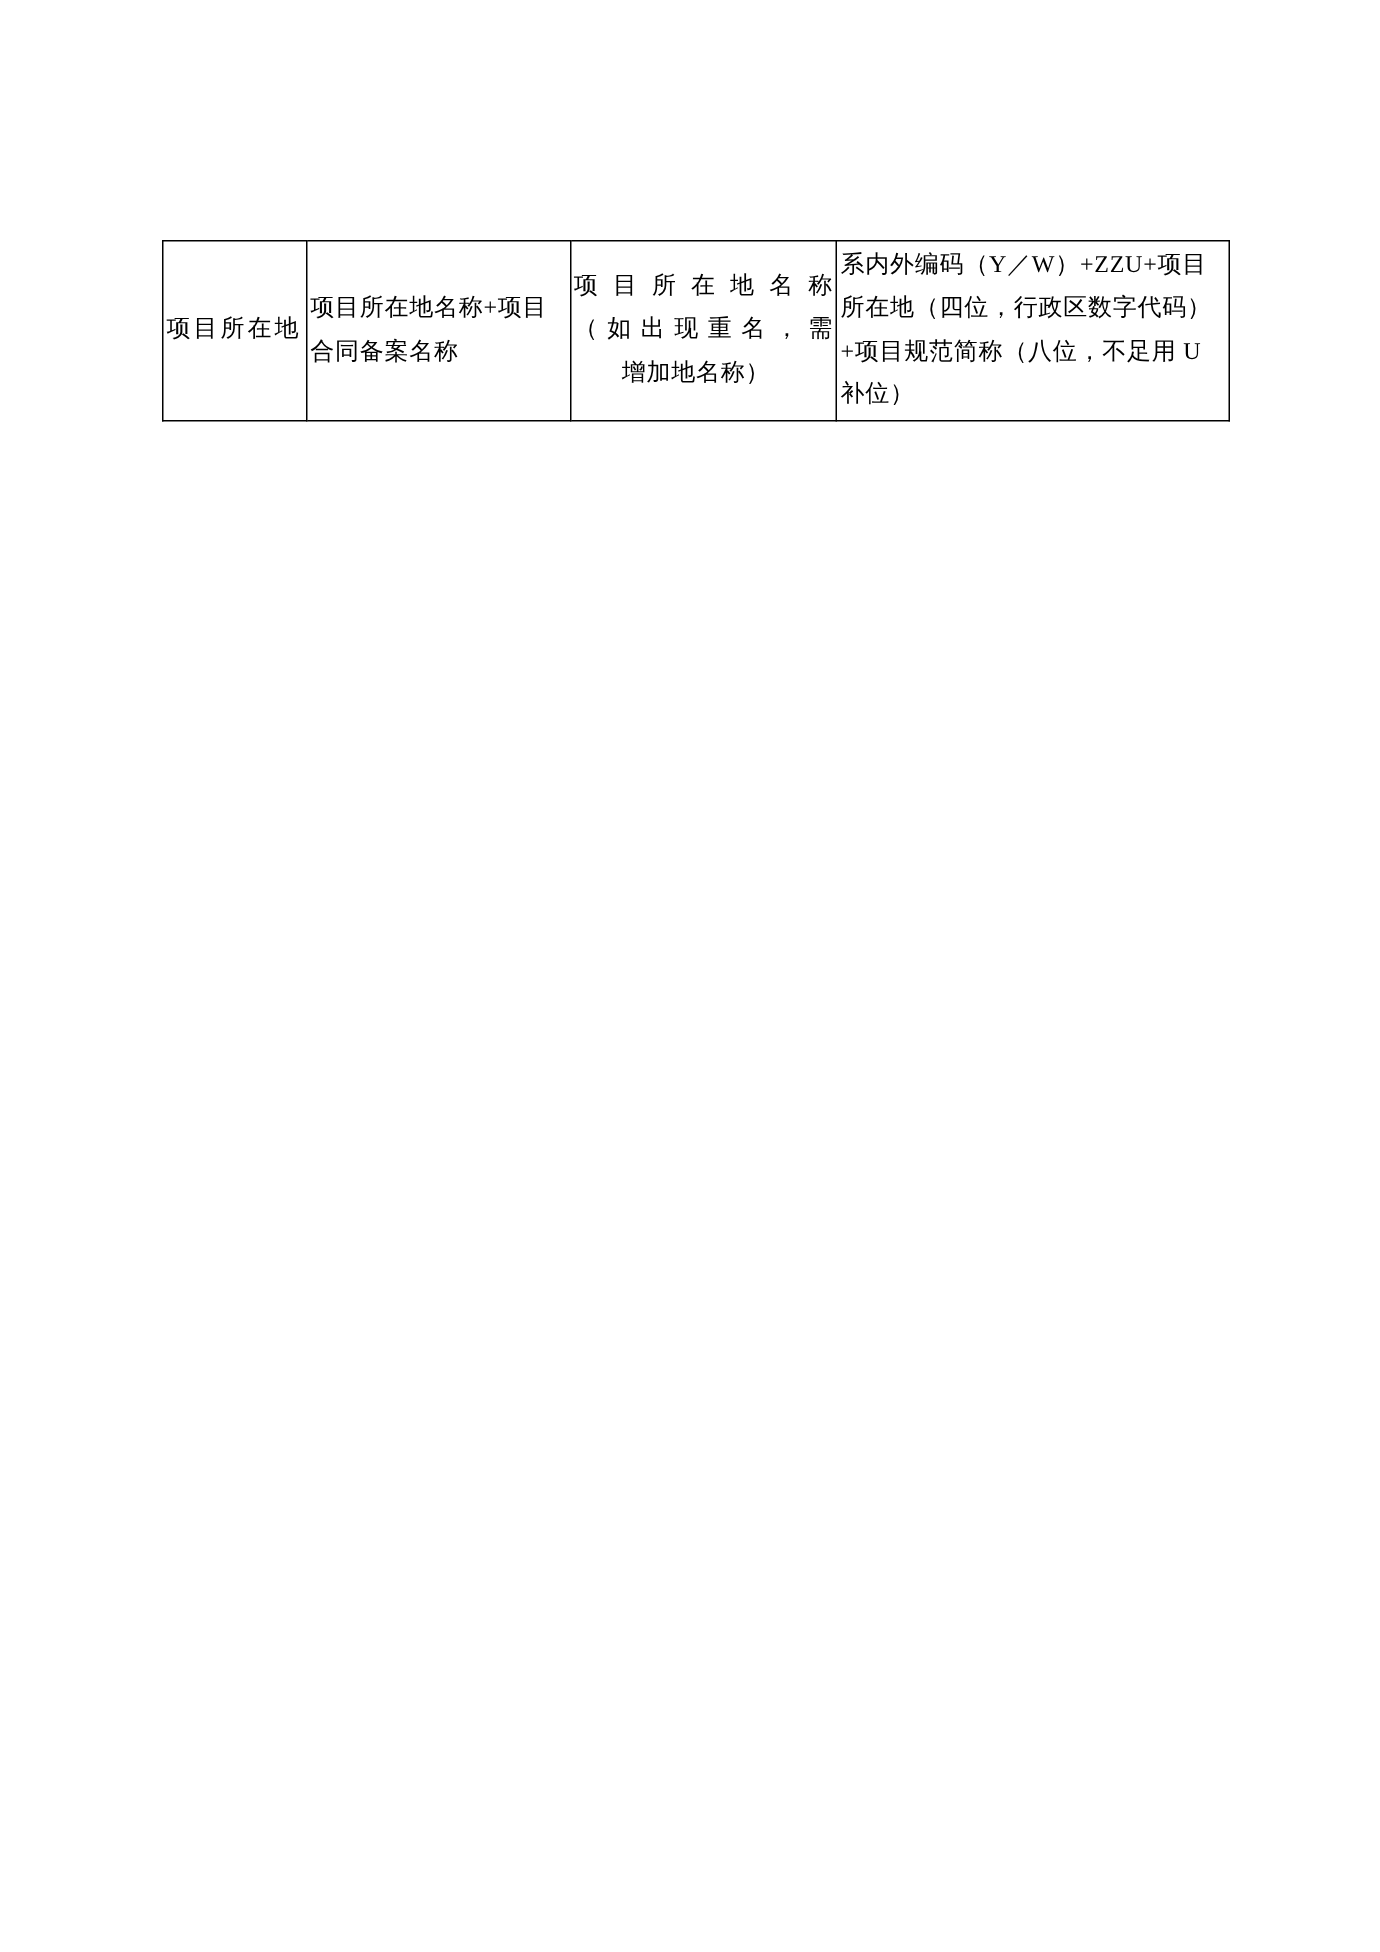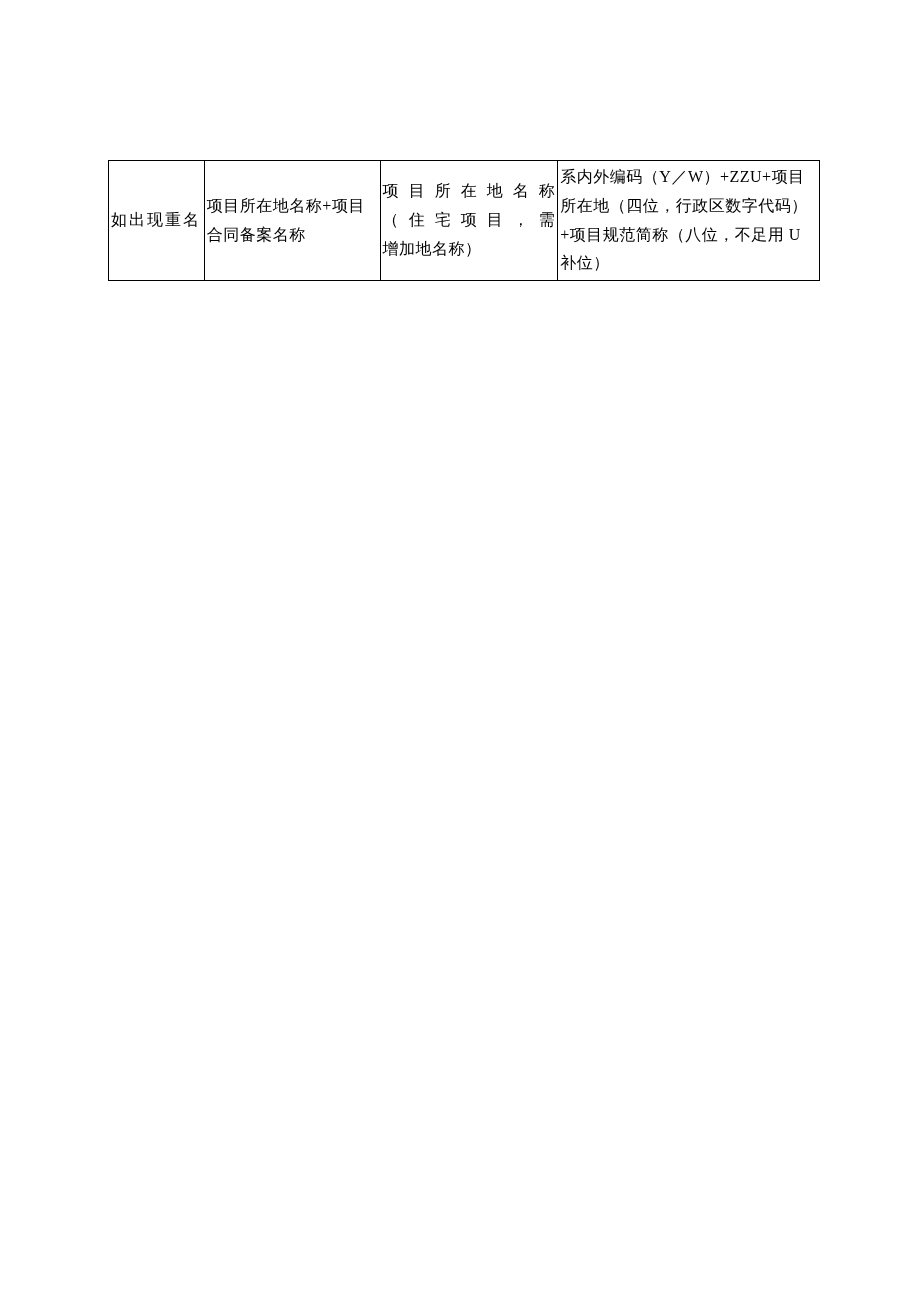--- a/index.html
+++ b/index.html
@@ -35,39 +35,40 @@
       width: 176px;
       margin-top: 12px;
     }
     .col3 {
       width: 178px;
       text-align-last: justify;
     }
     .col3 .last-line {
       text-align-last: left;
       display: block;
+      margin-left: 32px;
     }
     .col4 {
       width: 262px;
       margin-left: 11px;
     }
     .justify-distribute {
       text-align: justify;
       text-align-last: justify;
     }
   </style>
 </head>
 <body>
 
 <table>
   <tbody>
       <tr>
-    <td class="col1">如出现重名</td>
+    <td class="col1">项目所在地</td>
     <td class="col2">项目所在地名称+项目合同备案名称</td>
     <td class="col3">
       <span class="justify-distribute" style="display:block;">项目所在地名称</span>
-      <span class="justify-distribute" style="display:block;">（住宅项目，需</span>
+      <span class="justify-distribute" style="display:block;">（如出现重名，需</span>
       <span class="last-line">增加地名称）</span>
     </td>
     <td class="col4">系内外编码（Y／W）+ZZU+项目所在地（四位，行政区数字代码）+项目规范简称（八位，不足用 U 补位）</td>
   </tr>
 </tbody>
   </table>
 
 </body></html>

